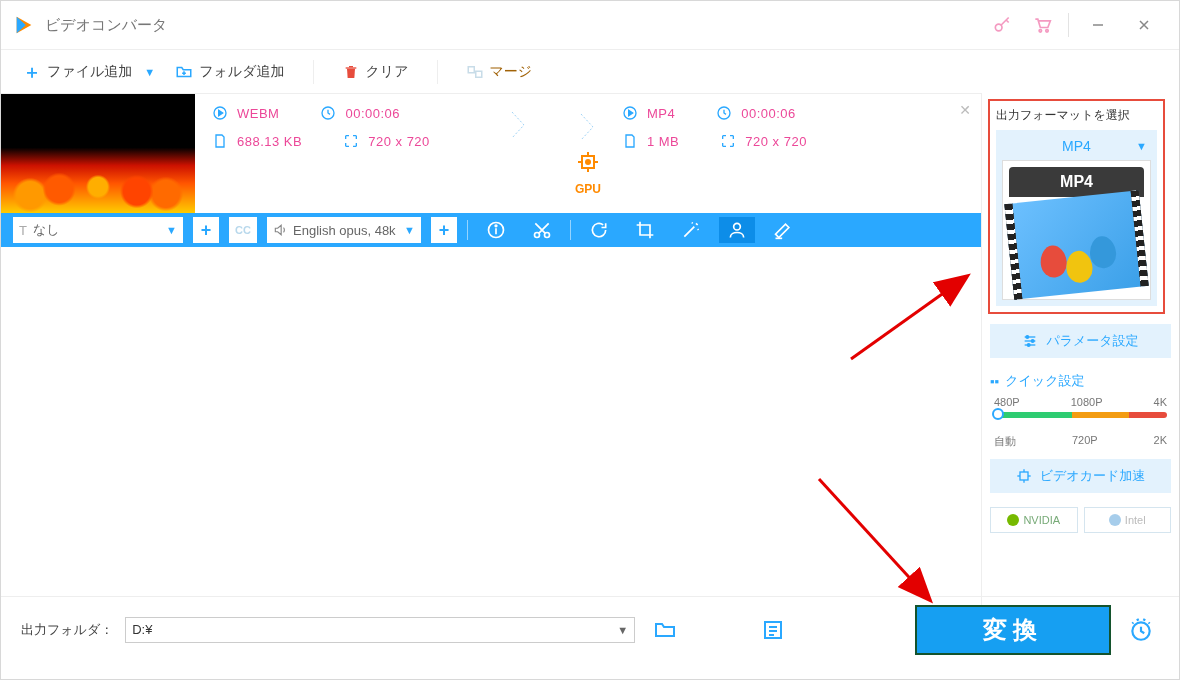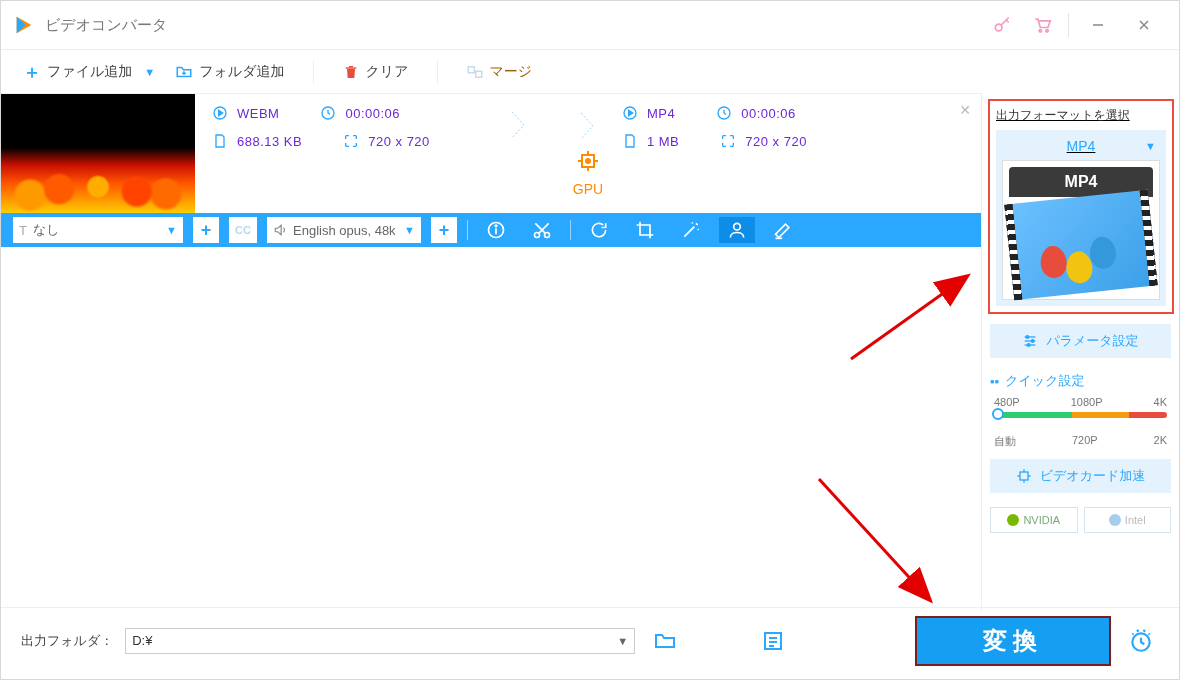--- a/index.html
+++ b/index.html
@@ -40,40 +40,40 @@
       radial-gradient(circle at 15% 85%, #ff9900 0 7%, transparent 9%),
       radial-gradient(circle at 85% 84%, #ff6a00 0 7%, transparent 9%),
       linear-gradient(to top, #ffcc00 0%, #ff5500 25%, #cc1100 40%, #000 55%);
   }
   .info { flex:1; display:flex; }
   .col { width: 48%; padding: 10px 14px 6px 16px; font-size:13px; color:#555; position:relative; }
   .col .row1 { display:flex; align-items:center; gap:8px; margin-bottom:12px; white-space:nowrap; }
   .col .label { color:#777; }
   .col .fname { color:#555; overflow:hidden; text-overflow:ellipsis; max-width:190px; display:inline-block; }
   .metarow { display:flex; align-items:center; gap:40px; margin-bottom:10px; }
-  .meta { display:flex; align-items:center; gap:8px; color:#6d28d9; font-family: "Consolas","Courier New",monospace; font-size:13px; letter-spacing:0.5px; }
+  .meta { display:flex; align-items:center; gap:8px; color:#ec4899; font-family: "Consolas","Courier New",monospace; font-size:13px; letter-spacing:0.5px; }
   .meta .mi { width:18px; height:18px; color:#2aa8ff; display:flex; align-items:center; justify-content:center; }
   .divchev { width:34px; display:flex; flex-direction:column; align-items:center; justify-content:center; gap:8px; color:#2aa8ff; }
-  .gpu { color:#ff8a00; font-size:14px; font-weight:normal; text-align:center; }
+  .gpu { color:#ff8a00; font-size:12px; font-weight:bold; text-align:center; }
   .close-x { position:absolute; right:10px; top:8px; color:#bbb; font-size:14px; cursor:pointer; }
   .edit-pen { color:#2aa8ff; cursor:pointer; }
 
   
   .actionbar { height:34px; background:#2aa8ff; display:flex; align-items:center; padding:0 12px; gap:10px; }
   .white-dd { background:#fff; height:26px; display:flex; align-items:center; padding:0 6px; font-size:13px; color:#666; gap:6px; }
   .dd-text { flex:1; }
   .dd-arrow { color:#2aa8ff; font-size:11px; }
   .sq-btn { width:26px; height:26px; background:#fff; color:#2aa8ff; display:flex; align-items:center; justify-content:center; font-size:18px; font-weight:bold; cursor:pointer; }
   .cc-btn { width:28px; height:26px; background:#fff; color:#b8d8ec; display:flex; align-items:center; justify-content:center; font-size:11px; font-weight:bold; }
   .ab-icon { width:36px; height:26px; color:#fff; display:flex; align-items:center; justify-content:center; cursor:pointer; }
   .ab-icon.sel { background:#0d8de8; }
   .ab-sep { width:1px; height:20px; background:rgba(255,255,255,0.5); }
 
   
-  .right-inner { border:2px solid #e74c3c; margin:6px 5px 0 6px; padding:6px;text-decoration:underline; }
+  .right-inner { border:2px solid #e74c3c; margin:6px 14px 0 6px; padding:6px; }
   .rp-title { font-size:12px; color:#333; margin-bottom:6px; }
   .fmt-box { background:#e3f2fd; padding:6px; }
   .fmt-head { display:flex; align-items:center; justify-content:center; position:relative; color:#2aa8ff; font-size:14px; padding:2px 0 6px; }
   .fmt-head .dd-arrow { position:absolute; right:4px; top:4px; }
   .fmt-thumb { background:#fff; border:1px solid #ddd; padding:4px; position:relative; height:140px; }
   .mp4-badge { position:absolute; top:6px; left:6px; right:6px; height:30px; background:#3a3a3a; color:#fff; display:flex; align-items:center; justify-content:center; font-size:16px; font-weight:bold; border-radius:4px 4px 0 0; }
   .film-strip { position:absolute; top:36px; left:6px; right:6px; bottom:6px;
     background:
       linear-gradient(#222,#222) left/8px 100% no-repeat,
       linear-gradient(#222,#222) right/8px 100% no-repeat,
@@ -96,27 +96,27 @@
   .slider-labels.bot { margin-top:16px; }
 
   .hw-row { margin:14px 8px 0; display:flex; gap:6px; }
   .hw-chip { flex:1; height:26px; border:1px solid #d5e5ef; display:flex; align-items:center; justify-content:center; gap:4px; font-size:11px; color:#7a7; }
   .hw-chip.intel { color:#bbb; }
   .hw-chip .dot{ width:12px; height:12px; border-radius:50%; }
   .nv .dot{ background:#76b900; }
   .intel .dot{ background:#0071c5; opacity:.35; }
 
   
-  .bottombar { position:absolute; left:0; right:0; bottom:6px; height:66px; display:flex; align-items:center; padding:16px 20px; gap:12px; border-top:1px solid #eee; }
+  .bottombar { position:absolute; left:0; right:0; bottom:17px; height:66px; display:flex; align-items:center; padding:16px 20px; gap:12px; border-top:1px solid #eee; }
   .out-label { font-size:13px; color:#444; }
   .out-dd { flex:0 0 510px; height:26px; border:1px solid #ccc; display:flex; align-items:center; padding:0 6px; font-size:13px; color:#333; }
   .out-dd .dd-arrow{ margin-left:auto; color:#666; }
   .bb-icon { width:36px; height:36px; color:#2aa8ff; display:flex; align-items:center; justify-content:center; cursor:pointer; }
   .bb-spacer { flex:1; }
-  .convert-btn { width:196px; height:50px; background:#169ff2; color:#fff; font-size:24px; font-weight:bold; display:flex; align-items:center; justify-content:center; border:2px solid #7f1d1d; cursor:pointer; letter-spacing:6px; }
+  .convert-btn { width:196px; height:50px; background:#169ff2; color:#fff; font-size:24px; font-weight:bold; display:flex; align-items:center; justify-content:center; border:2px solid #14532d; cursor:pointer; letter-spacing:6px; }
 
   
   .arrow { position:absolute; pointer-events:none; }
 
   svg { display:block; }
 </style>
 </head>
 <body>
 
 <div class="titlebar">

